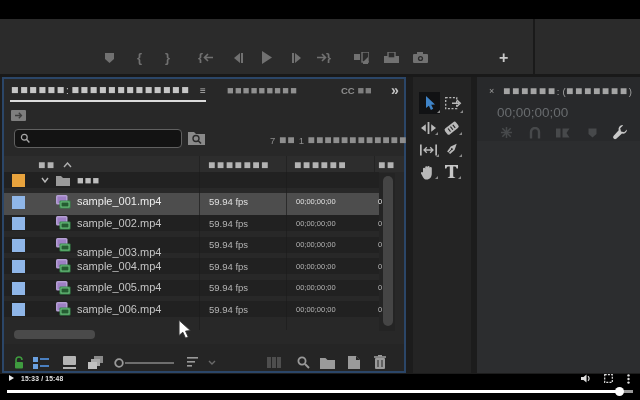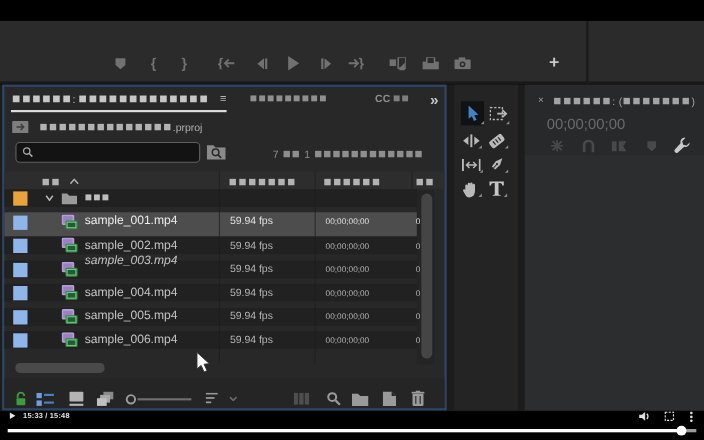--- a/index.html
+++ b/index.html
@@ -70,33 +70,32 @@
   <div class="abs" style="left:200px;top:85px;font-size:10px;color:#b8b8b8;">≡</div>
   <div class="abs" style="left:10px;top:99.5px;width:196px;height:2px;background:#dcdcdc;"></div>
   <div class="abs" style="left:227px;top:86px;font-size:11px;letter-spacing:1.25px;color:#909090;line-height:9px;">■■■■■■■■■</div>
   <div class="abs" style="left:341px;top:85.5px;font-size:9.5px;font-weight:bold;color:#8e8e8e;line-height:9px;">CC <span style="font-size:11px;letter-spacing:0.9px;font-weight:normal;opacity:0.85;">■■</span></div>
   <div class="abs" style="left:391px;top:82px;font-size:14px;font-weight:bold;color:#c4c4c4;">»</div>
 
   <svg class="abs" style="left:11px;top:110px;" width="15" height="11" viewBox="0 0 15 11">
         <rect x="0" y="0" width="15" height="11" rx="1" fill="#7e7e7e"></rect>
         <path d="M4 5.5 H10.5 M7.8 2.8 L10.5 5.5 L7.8 8.2" stroke="#3c3c3c" stroke-width="1.3" fill="none"></path>
       </svg>
-  <div class="abs" style="left:36px;top:110px;font-size:12px;letter-spacing:1.4px;color:#b2b2b2;line-height:10px;">■■■■■■■■■■■■■■<span style="font-size:9.5px;letter-spacing:0;">.prproj</span></div>
 
   <div class="abs" style="left:14px;top:129px;width:168px;height:19px;background:#131313;border:1px solid #606060;border-radius:4px;box-sizing:border-box;"></div>
   <svg class="abs" style="left:20px;top:133px;" width="11" height="11" viewBox="0 0 11 11">
         <circle cx="4.3" cy="4.3" r="2.9" fill="none" stroke="#a8a8a8" stroke-width="1.2"></circle>
         <line x1="6.6" y1="6.6" x2="9.4" y2="9.4" stroke="#a8a8a8" stroke-width="1.4"></line>
       </svg>
   <svg class="abs" style="left:188px;top:130px;" width="18" height="16" viewBox="0 0 18 16">
         <path d="M0 2 H6 L8 4 H17 V15 H0 Z" fill="#8a8a8a"></path>
         <circle cx="8" cy="8.5" r="3" fill="none" stroke="#2a2a2a" stroke-width="1.4"></circle>
         <line x1="10.2" y1="10.7" x2="13" y2="13.5" stroke="#2a2a2a" stroke-width="1.6"></line>
       </svg>
-  <div class="abs" style="left:248px;top:135px;font-size:12px;letter-spacing:1.05px;color:#8e8e8e;line-height:10px;"><span style="font-size:9.5px;letter-spacing:0.5px;">7 </span>■■<span style="font-size:9.5px;letter-spacing:0.5px;"> 1 </span>■■■■■■■■■■■■</div>
+  <div class="abs" style="left:270px;top:135px;font-size:12px;letter-spacing:1.05px;color:#8e8e8e;line-height:10px;"><span style="font-size:9.5px;letter-spacing:0.5px;">7 </span>■■<span style="font-size:9.5px;letter-spacing:0.5px;"> 1 </span>■■■■■■■■■■■■</div>
 
   <div class="abs" style="left:4px;top:156px;width:400px;height:16px;background:#2d2d2d;"></div>
   <div class="abs" style="left:199px;top:156px;width:1px;height:16px;background:#232323;"></div>
   <div class="abs" style="left:286px;top:156px;width:1px;height:16px;background:#232323;"></div>
   <div class="abs" style="left:374px;top:156px;width:1px;height:16px;background:#232323;"></div>
   <div class="abs" style="left:199px;top:172px;width:1px;height:158px;background:#1d1d1d;z-index:1;opacity:0.7;"></div>
   <div class="abs" style="left:286px;top:172px;width:1px;height:158px;background:#1d1d1d;z-index:1;opacity:0.7;"></div>
   <div class="abs" style="left:38px;top:160.5px;font-size:12px;letter-spacing:1.6px;color:#b3b3b3;line-height:9px;">■■</div>
   <svg class="abs" style="left:63px;top:162px;" width="9" height="6" viewBox="0 0 9 6">
         <path d="M1 5 L4.5 1 L8 5" fill="none" stroke="#b0b0b0" stroke-width="1.4"></path>
@@ -140,21 +139,21 @@
         <div class="abs" style="left:296px;top:219.5px;font-size:7.5px;line-height:8px;color:#b4b4b4;">00;00;00;00</div>
         <div class="abs" style="left:378px;top:219.5px;font-size:7.5px;line-height:8px;color:#b4b4b4;z-index:3;">0</div>
         <div class="abs" style="left:4px;top:236.5px;width:375px;height:16px;background:#212121;"></div>
         <div class="abs" style="left:12px;top:238.5px;width:13px;height:13px;background:#8fb6e8;"></div>
         <svg class="abs" style="left:56px;top:237.5px" width="15" height="14" viewBox="0 0 15 14">
           <rect x="0" y="0" width="11.5" height="9.5" rx="1.5" fill="#b49fd4"></rect>
           <rect x="1.5" y="1.5" width="8.5" height="6.5" fill="#9d7fc4"></rect>
           <rect x="3.5" y="5.5" width="11" height="8" rx="1" fill="#37874a"></rect>
           <rect x="5" y="7" width="8" height="5" fill="#245c31" stroke="#7fd492" stroke-width="0.8"></rect>
         </svg>
-        <div class="abs" style="left:77px;top:232px;font-size:11px;line-height:11px;color:#c4c4c4;font-style:italic;">sample_003.mp4</div>
+        <div class="abs" style="left:77px;top:247px;font-size:11px;line-height:11px;color:#c4c4c4;">sample_003.mp4</div>
         <div class="abs" style="left:209px;top:240px;font-size:9.5px;line-height:9px;color:#b4b4b4;">59.94 fps</div>
         <div class="abs" style="left:296px;top:241px;font-size:7.5px;line-height:8px;color:#b4b4b4;">00;00;00;00</div>
         <div class="abs" style="left:378px;top:241px;font-size:7.5px;line-height:8px;color:#b4b4b4;z-index:3;">0</div>
         <div class="abs" style="left:4px;top:258px;width:375px;height:16px;background:#212121;"></div>
         <div class="abs" style="left:12px;top:260px;width:13px;height:13px;background:#8fb6e8;"></div>
         <svg class="abs" style="left:56px;top:259px" width="15" height="14" viewBox="0 0 15 14">
           <rect x="0" y="0" width="11.5" height="9.5" rx="1.5" fill="#b49fd4"></rect>
           <rect x="1.5" y="1.5" width="8.5" height="6.5" fill="#9d7fc4"></rect>
           <rect x="3.5" y="5.5" width="11" height="8" rx="1" fill="#37874a"></rect>
           <rect x="5" y="7" width="8" height="5" fill="#245c31" stroke="#7fd492" stroke-width="0.8"></rect>

